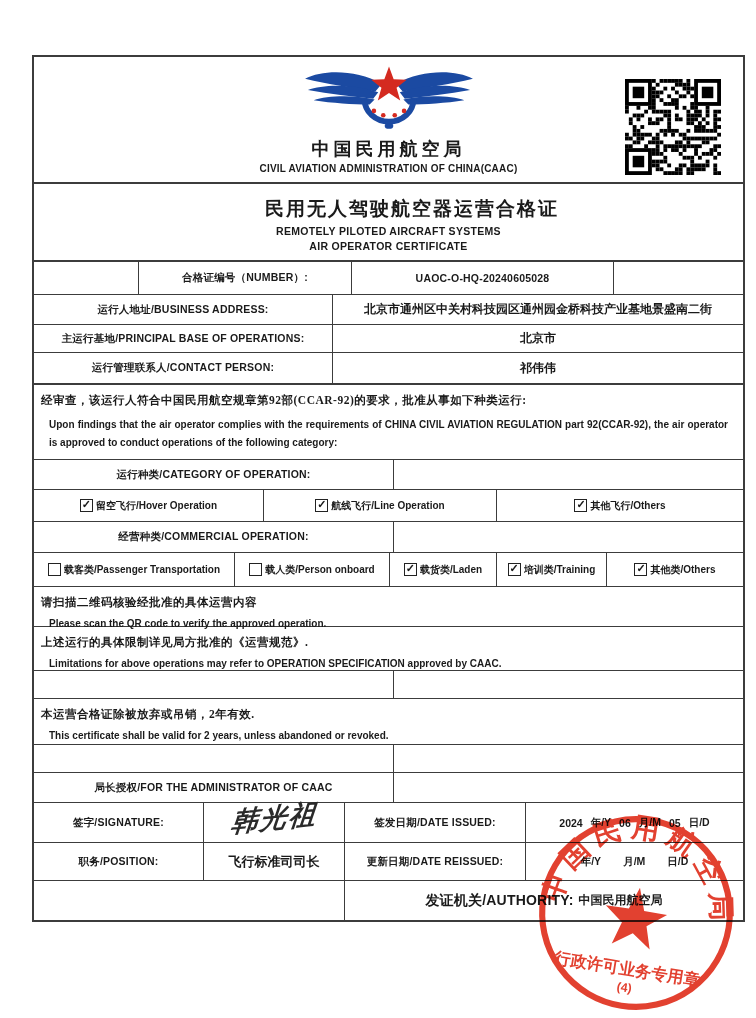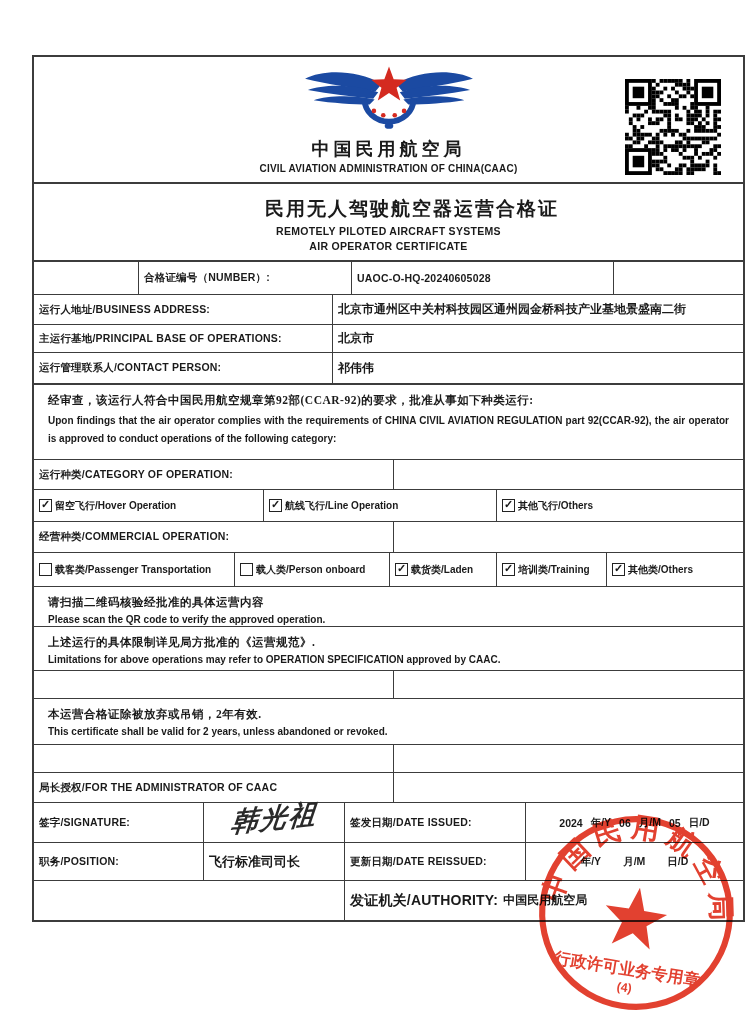--- a/index.html
+++ b/index.html
@@ -3,41 +3,41 @@
 <meta charset="utf-8">
 <style>
   html,body{margin:0;padding:0;background:#ffffff;}
   body{width:756px;height:1018px;position:relative;overflow:hidden;
        font-family:"Liberation Sans",sans-serif;color:#1a1a1a;}
   .cert{position:absolute;left:32px;top:55px;width:709px;border:2px solid #3c3c3c;background:#fff;}
   .row{display:flex;border-top:1px solid #3c3c3c;align-items:stretch;box-sizing:border-box;}
   .row.first{border-top:none;}
   .row.thick{border-top:2px solid #3c3c3c;}
   .cell{box-sizing:border-box;border-left:1px solid #3c3c3c;display:flex;align-items:center;
-        padding:2px 5px;min-width:0;}
+        padding:2px 5px;min-width:0;justify-content:center;}
   .cell:first-child{border-left:none;}
   .lbl{font-weight:bold;font-size:10.5px;letter-spacing:0.2px;}
   .val{font-weight:bold;font-size:12px;font-family:"Liberation Serif","DejaVu Serif",serif;}
   .nowrap{white-space:nowrap;overflow:hidden;}
   
   .hdr{height:125px;position:relative;}
   .logo-blk{position:absolute;left:0;right:0;top:8px;text-align:center;}
   .agency-cn{font-size:18px;font-weight:bold;font-family:"Liberation Serif","DejaVu Serif",serif;
              letter-spacing:4px;margin-top:2px;}
   .agency-en{font-size:10px;font-weight:bold;margin-top:2px;letter-spacing:0.2px;}
   .qr{position:absolute;right:22px;top:22px;}
   
   .ttl{height:78px;border-top:2px solid #3c3c3c;text-align:center;padding-top:12px;box-sizing:border-box;}
   .ttl-cn{font-size:19px;font-weight:bold;font-family:"Liberation Serif","DejaVu Serif",serif;letter-spacing:2px;margin-left:47px;}
   .ttl-en{font-size:10.5px;font-weight:bold;margin-top:3px;letter-spacing:0.3px;}
   
-  .para{display:block;padding:5px 14px;}
+  .para{display:block;padding:5px 7px;}
   .para .cn{font-size:11.5px;font-weight:bold;font-family:"Liberation Serif","DejaVu Serif",serif;
             margin:3px 0 4px 0;letter-spacing:0.5px;}
-  .para .en{font-size:10px;font-weight:bold;text-align:justify;line-height:1.8;margin:0;}
+  .para .en{font-size:10px;font-weight:bold;text-align:justify;line-height:1.8;margin:8px;}
   
   .cb{display:inline-flex;width:11px;height:11px;border:1.5px solid #222;margin-right:3px;
       align-items:center;justify-content:center;flex:0 0 auto;background:#fff;}
   .cb .mk{font-size:11px;font-weight:bold;line-height:1;position:relative;top:-1px;}
   .cbl{font-weight:bold;font-size:10px;white-space:nowrap;overflow:hidden;}
   
   .sig-script{font-family:"DejaVu Serif","Liberation Serif",serif;font-style:italic;font-weight:bold;
               font-size:27px;color:#2a2a2a;transform:rotate(-6deg) skewX(-12deg);
               display:inline-block;margin-top:-10px;letter-spacing:2px;}
   .date-cell{display:flex;gap:8px;align-items:center;font-weight:bold;font-size:10.5px;

